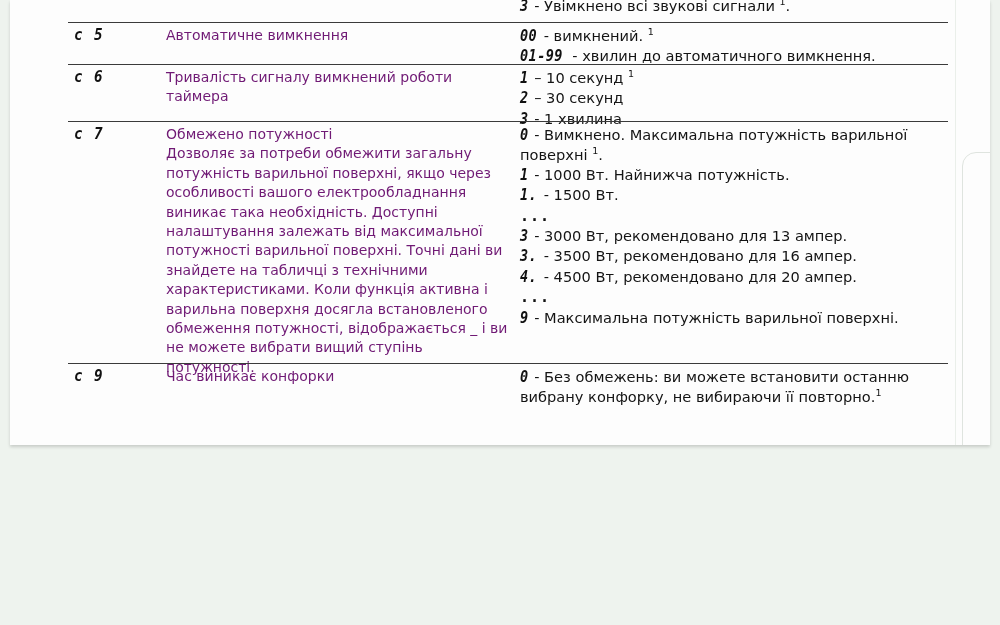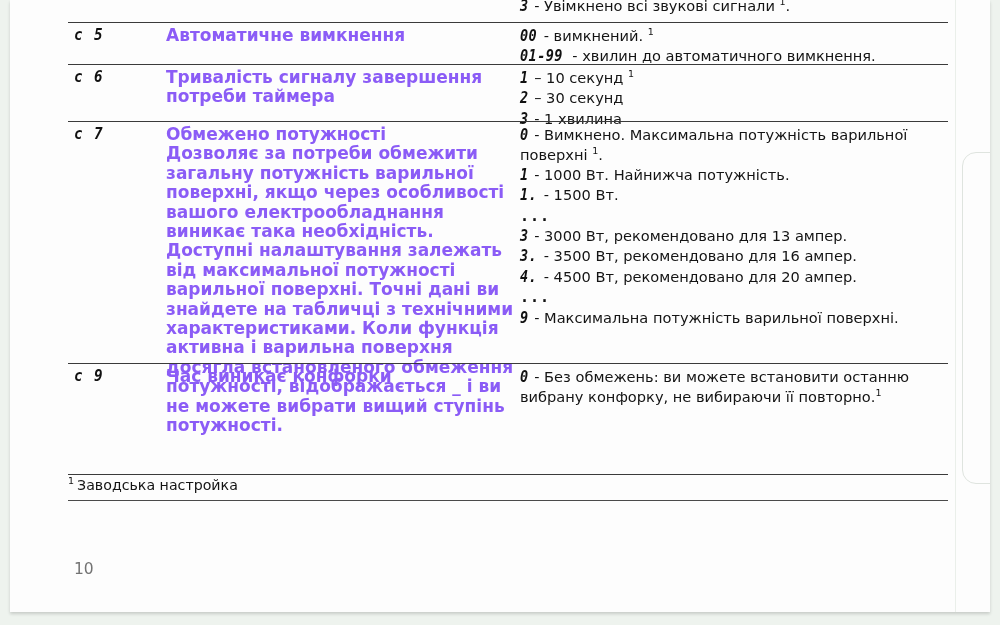--- a/index.html
+++ b/index.html
@@ -13,21 +13,21 @@
     font-family: "DejaVu Sans", sans-serif;
     overflow: hidden;
   }
 
   
   #page-sheet {
     position: absolute;
     left: 10px;
     top: 0px;
     width: 980px;
-    height: 612px;
+    height: 445px;
     background: #fdfdfd;
     box-shadow: 0 2px 3px rgba(0,0,0,0.16);
     overflow: hidden;
   }
   
   #page-edge-artifact {
     position: absolute;
     left: 952px;
     top: 152px;
     width: 60px;
@@ -77,24 +77,23 @@
     letter-spacing: 1.5px;
     font-style: italic;
     font-weight: 600;
     transform: scaleX(0.92);
     transform-origin: left top;
   }
   .cell-name {
     position: absolute;
     left: 98px;
     width: 348px;
-    font-size: 17px;
+    font-size: 14px;
     line-height: 19.4px;
-    color: #8b5cf6;
-    font-weight: bold;
+    color: #701a75;
   }
   .cell-desc {
     position: absolute;
     left: 452px;
     width: 428px;
     font-size: 14.6px;
     line-height: 19.4px;
     color: #141414;
   }
 
@@ -166,21 +165,21 @@
       <div class="cell-name">Автоматичне вимкнення</div>
       <div class="cell-desc" id="c5-desc">
           <div class="desc-line"><span class="lcd">00</span> - вимкнений. <sup class="fn">1</sup></div>
           <div class="desc-line"><span class="lcd">01-99</span> - хвилин до автоматичного вимкнення.</div>
         </div>
     </div>
     <div class="rule" style="top:64px;"></div>
 
     <div class="row" style="top:68px;">
       <div class="cell-code">c 6</div>
-      <div class="cell-name">Тривалість сигналу завершення потреби таймера</div>
+      <div class="cell-name">Тривалість сигналу вимкнений роботи таймера</div>
       <div class="cell-desc" id="c6-desc">
           <div class="desc-line"><span class="lcd">1</span> – 10 секунд <sup class="fn">1</sup></div>
           <div class="desc-line"><span class="lcd">2</span> – 30 секунд</div>
           <div class="desc-line"><span class="lcd">3</span> - 1 хвилина</div>
         </div>
     </div>
     <div class="rule" style="top:121px;"></div>
 
     <div class="row" style="top:125px;">
       <div class="cell-code">c 7</div>

